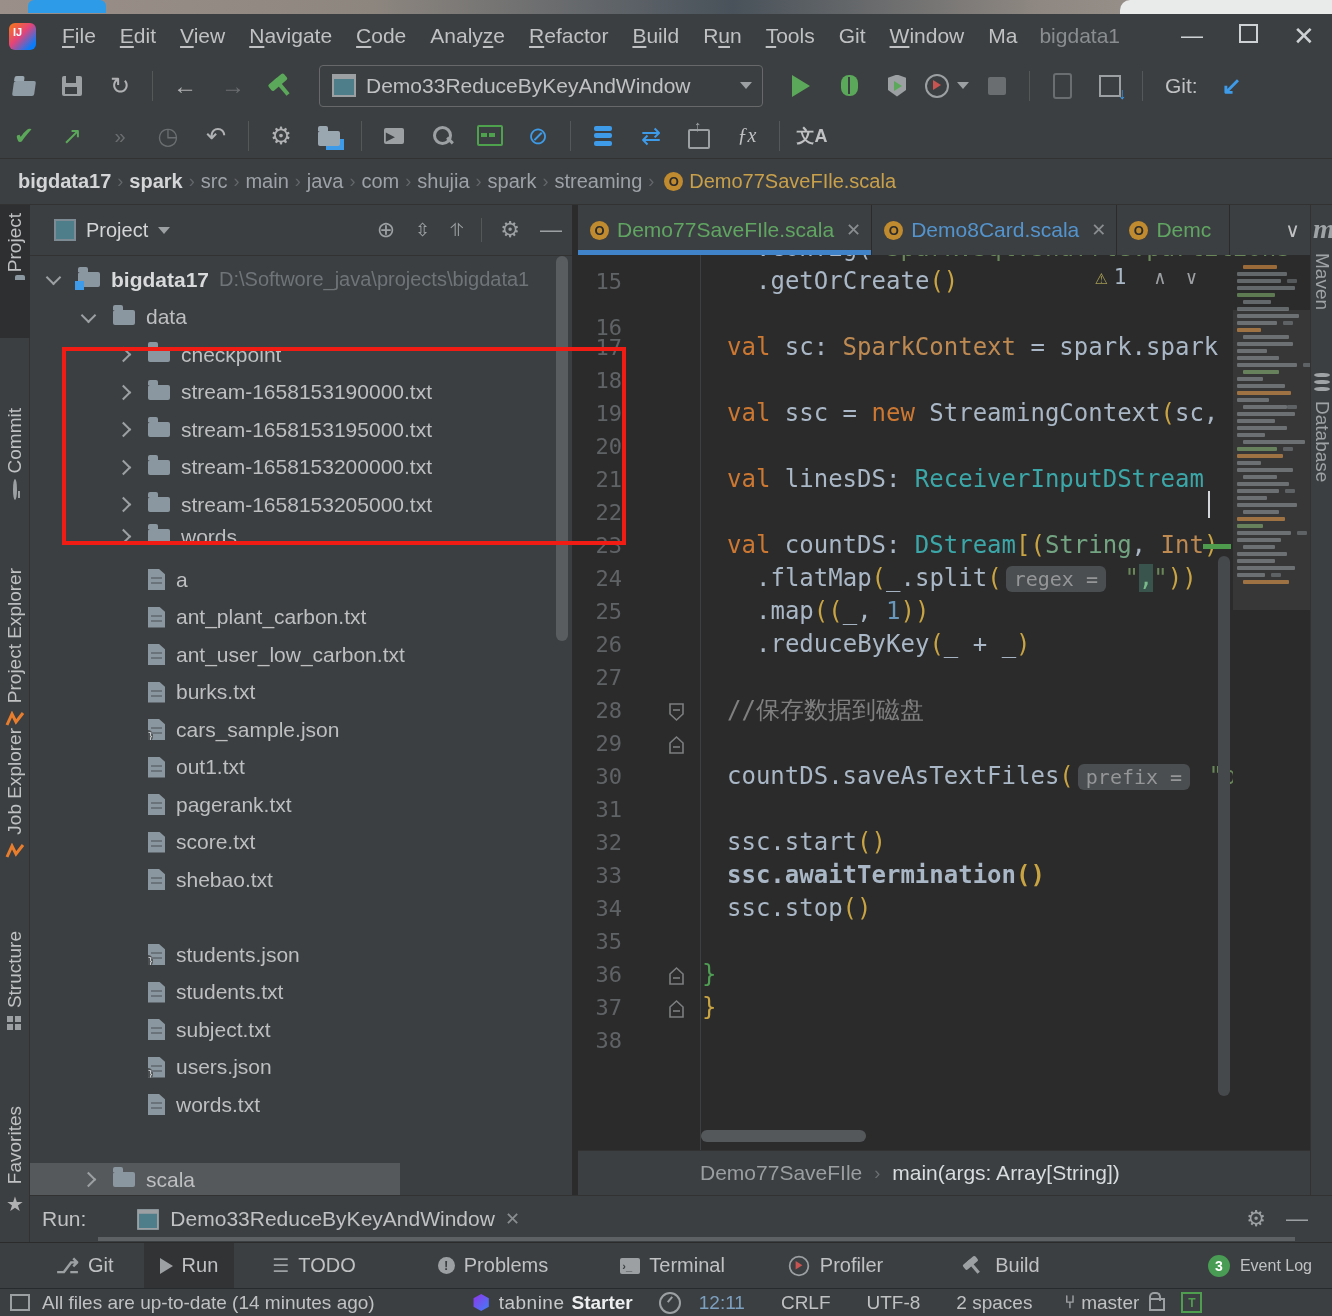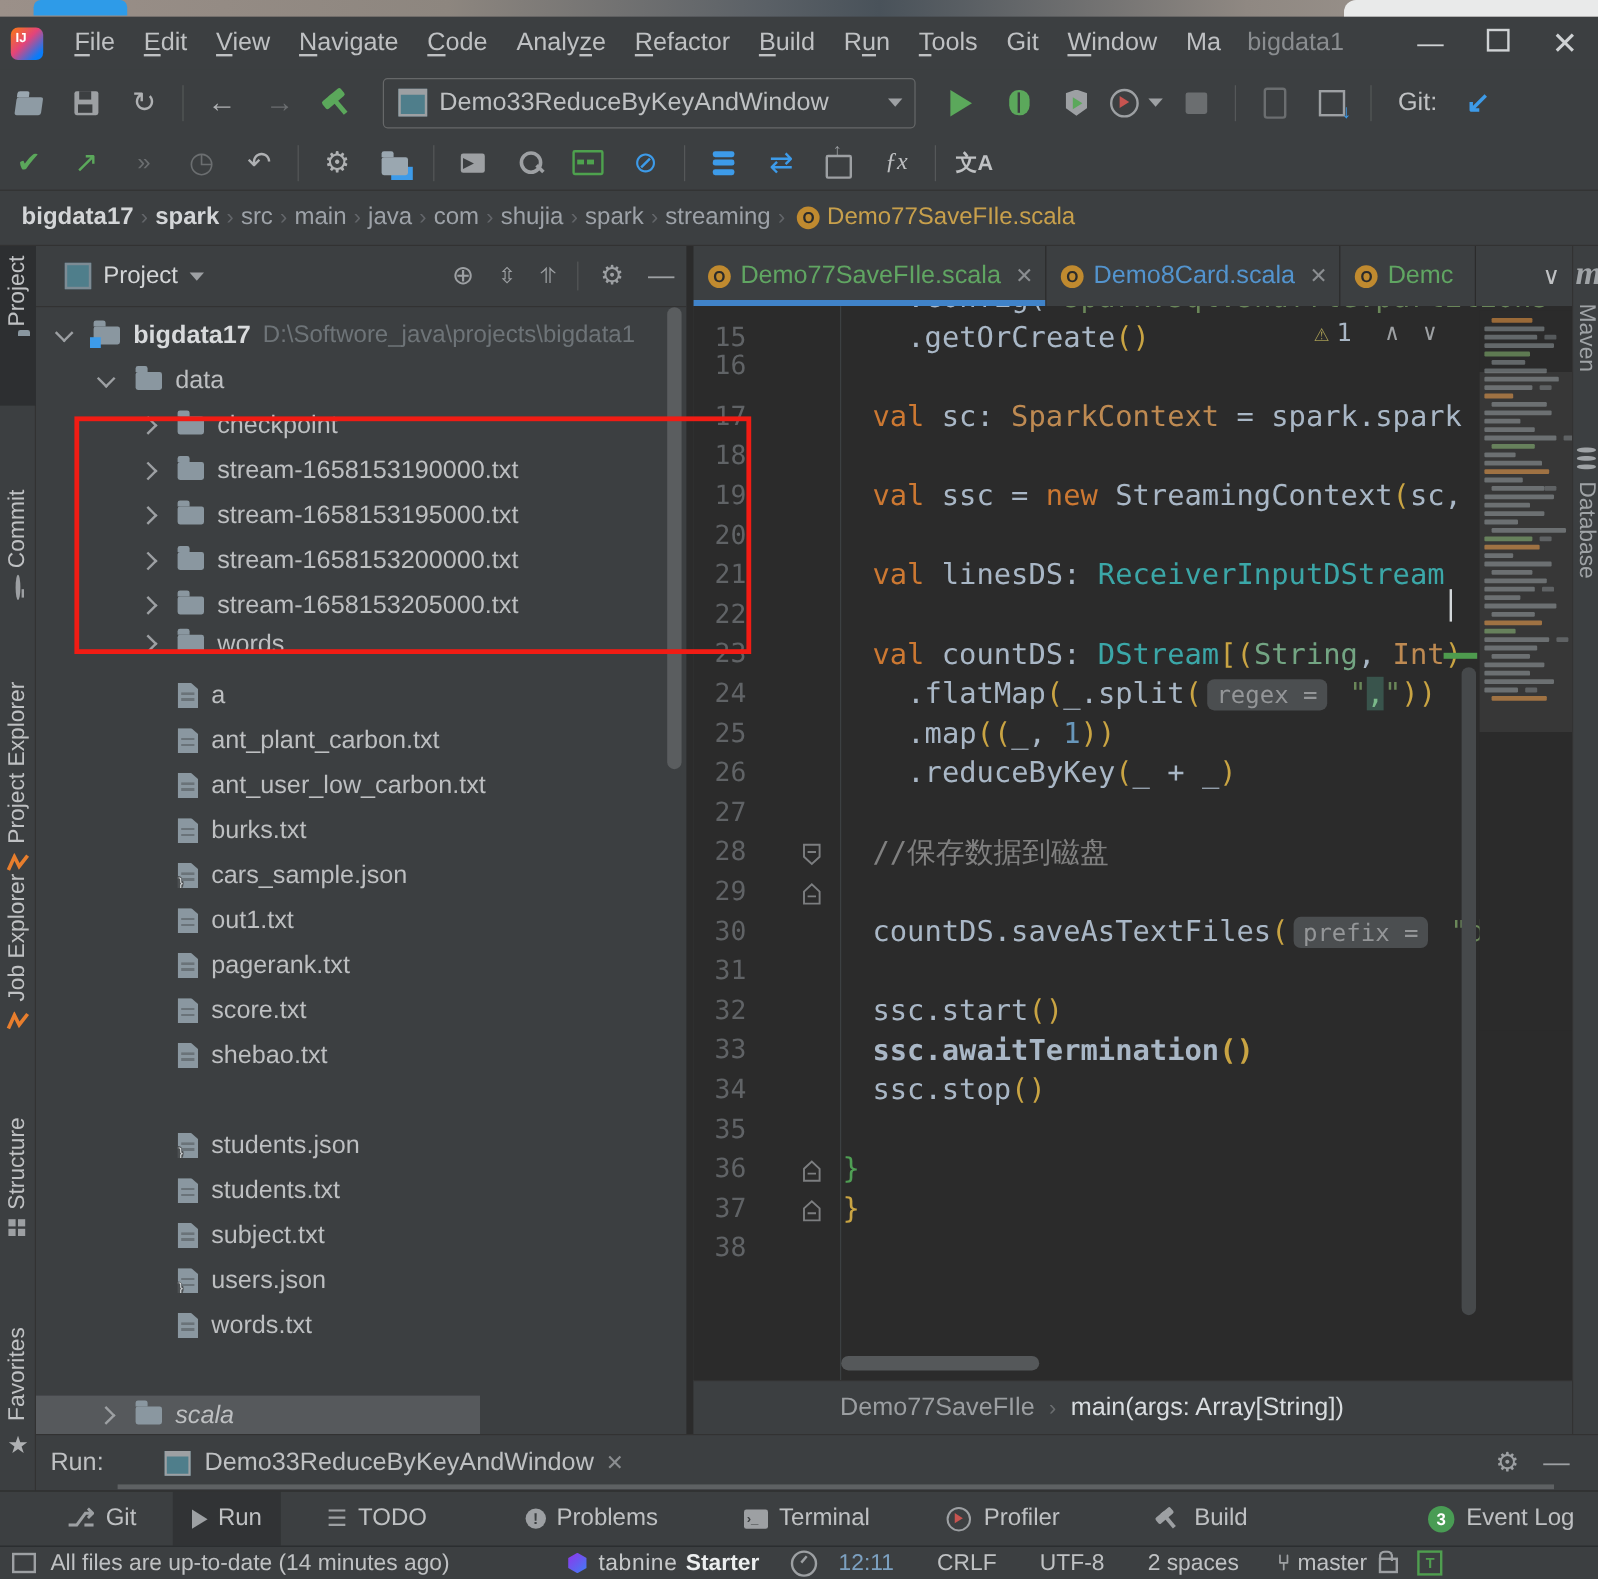--- a/index.html
+++ b/index.html
@@ -558,21 +558,21 @@
           <span style="width: 30px; flex: 0 0 auto;"></span>
           <span class="tree-file json"></span>
           <span class="tname">users.json</span>
         </div>
         <div class="trow" style="top: 831px;">
           <span style="width: 88px; flex: 0 0 auto;"></span>
           <span style="width: 30px; flex: 0 0 auto;"></span>
           <span class="tree-file"></span>
           <span class="tname">words.txt</span>
         </div>
-        <div class="trow" style="top: 906px; font-style: italic;">
+        <div class="trow" style="top: 906px;">
           <div class="sel"></div>
           <span style="width: 53px; flex: 0 0 auto;"></span>
           <span class="chev closed"></span>
           <span style="width: 19px; flex: 0 0 auto;"></span>
           <span class="tree-folder"></span>
           <span class="tname">scala</span>
         </div>
       </div>
     <div id="tree-vscroll"></div>
   </div>
@@ -594,21 +594,21 @@
           <span class="obj-icon" style="margin: 0px;">O</span>
           <span class="tlabel" style="color: rgb(96, 165, 98);">Demc</span>
         </div>
         <div class="tab-chevron">∨</div>
       </div>
     <div id="code-area">
       <div id="gutter-line"></div>
       <div id="code-lines">
           <div class="cl" style="top: -23px;"><span class="ln"></span><span class="ct" style="margin-left: 134px;"><span class="id">.config(</span><span class="str">"spark.sql.shuffle.partitions"</span></span></div>
           <div class="cl" style="top: 10px;"><span class="ln">15</span><span class="ct" style="margin-left: 134px;"><span class="id">.getOrCreate</span><span class="par">()</span></span></div>
-          <div class="cl" style="top: 34px; justify-content: center;"><span class="ln">16</span><span class="ct" style="margin-left: 74px;"></span></div>
+          <div class="cl" style="top: 56px; justify-content: center;"><span class="ln">16</span><span class="ct" style="margin-left: 74px;"></span></div>
           <div class="cl" style="top: 76px;"><span class="ln">17</span><span class="ct" style="margin-left: 105px;"><span class="kw">val </span><span class="id">sc: </span><span class="ty-o">SparkContext</span><span class="id"> = </span><span class="id">spark.spark</span></span></div>
           <div class="cl" style="top: 109px;"><span class="ln">18</span><span class="ct" style="margin-left: 74px;"></span></div>
           <div class="cl" style="top: 142px;"><span class="ln">19</span><span class="ct" style="margin-left: 105px;"><span class="kw">val </span><span class="id">ssc = </span><span class="kw">new </span><span class="id">StreamingContext</span><span class="par">(</span><span class="id">sc,</span></span></div>
           <div class="cl" style="top: 175px;"><span class="ln">20</span><span class="ct" style="margin-left: 74px;"></span></div>
           <div class="cl" style="top: 208px;"><span class="ln">21</span><span class="ct" style="margin-left: 105px;"><span class="kw">val </span><span class="id">linesDS: </span><span class="ty-t">ReceiverInputDStream</span></span></div>
           <div class="cl" style="top: 241px;"><span class="ln">22</span><span class="ct" style="margin-left: 74px;"></span></div>
           <div class="cl" style="top: 274px;"><span class="ln">23</span><span class="ct" style="margin-left: 105px;"><span class="kw">val </span><span class="id">countDS: </span><span class="ty-t">DStream</span><span class="par">[(</span><span class="ty-g">String</span><span class="id">, </span><span class="ty-o">Int</span><span class="par">)</span></span></div>
           <div class="cl" style="top: 307px;"><span class="ln">24</span><span class="ct" style="margin-left: 134px;"><span class="id">.flatMap</span><span class="par">(</span><span class="id">_</span><span class="id">.split</span><span class="par">(</span><span class="hint">regex =</span><span class="str"> "</span><span class="strhl">,</span><span class="str">"</span><span class="par">))</span></span></div>
           <div class="cl" style="top: 340px;"><span class="ln">25</span><span class="ct" style="margin-left: 134px;"><span class="id">.map</span><span class="par">((</span><span class="id">_, </span><span class="num">1</span><span class="par">))</span></span></div>
           <div class="cl" style="top: 373px;"><span class="ln">26</span><span class="ct" style="margin-left: 134px;"><span class="id">.reduceByKey</span><span class="par">(</span><span class="id">_ + _</span><span class="par">)</span></span></div>
@@ -783,21 +783,21 @@
         </div>
         <div class="twbtn" style="margin-left: 45px;">
           <span class="twico">
             <span class="hammer gray sm"></span>
           </span>
           <span>Build</span>
         </div>
       </div>
     <div id="event-log">
       <span id="event-badge">3</span>
-      <span style="color:#bfc1c3;font-size:20px;">Event Log</span>
+      <span style="color:#bfc1c3;font-size:16px;">Event Log</span>
     </div>
   </div>
 
   <div id="statusbar" class="abs">
     <span id="sb-winico"></span>
     <span class="sb-item" style="margin-left:0;">All files are up-to-date (14 minutes ago)</span>
     <span id="tabnine">
       <span id="tabnine-hex"></span>
       <span id="tabnine-name">tabnine</span>
       <span id="tabnine-plan">Starter</span>

